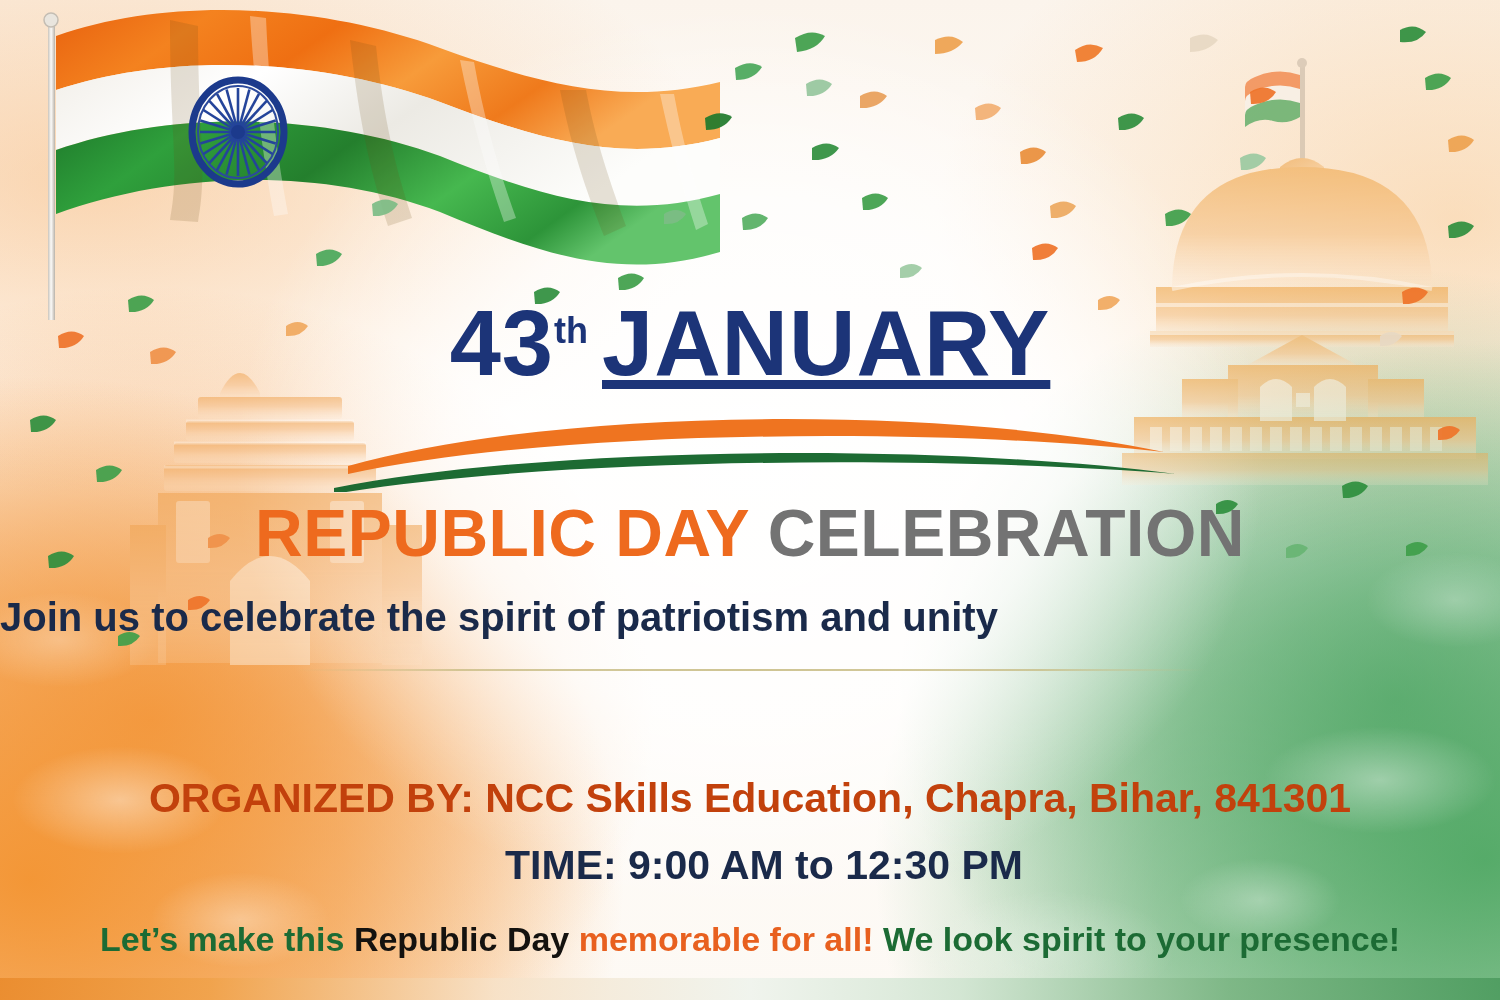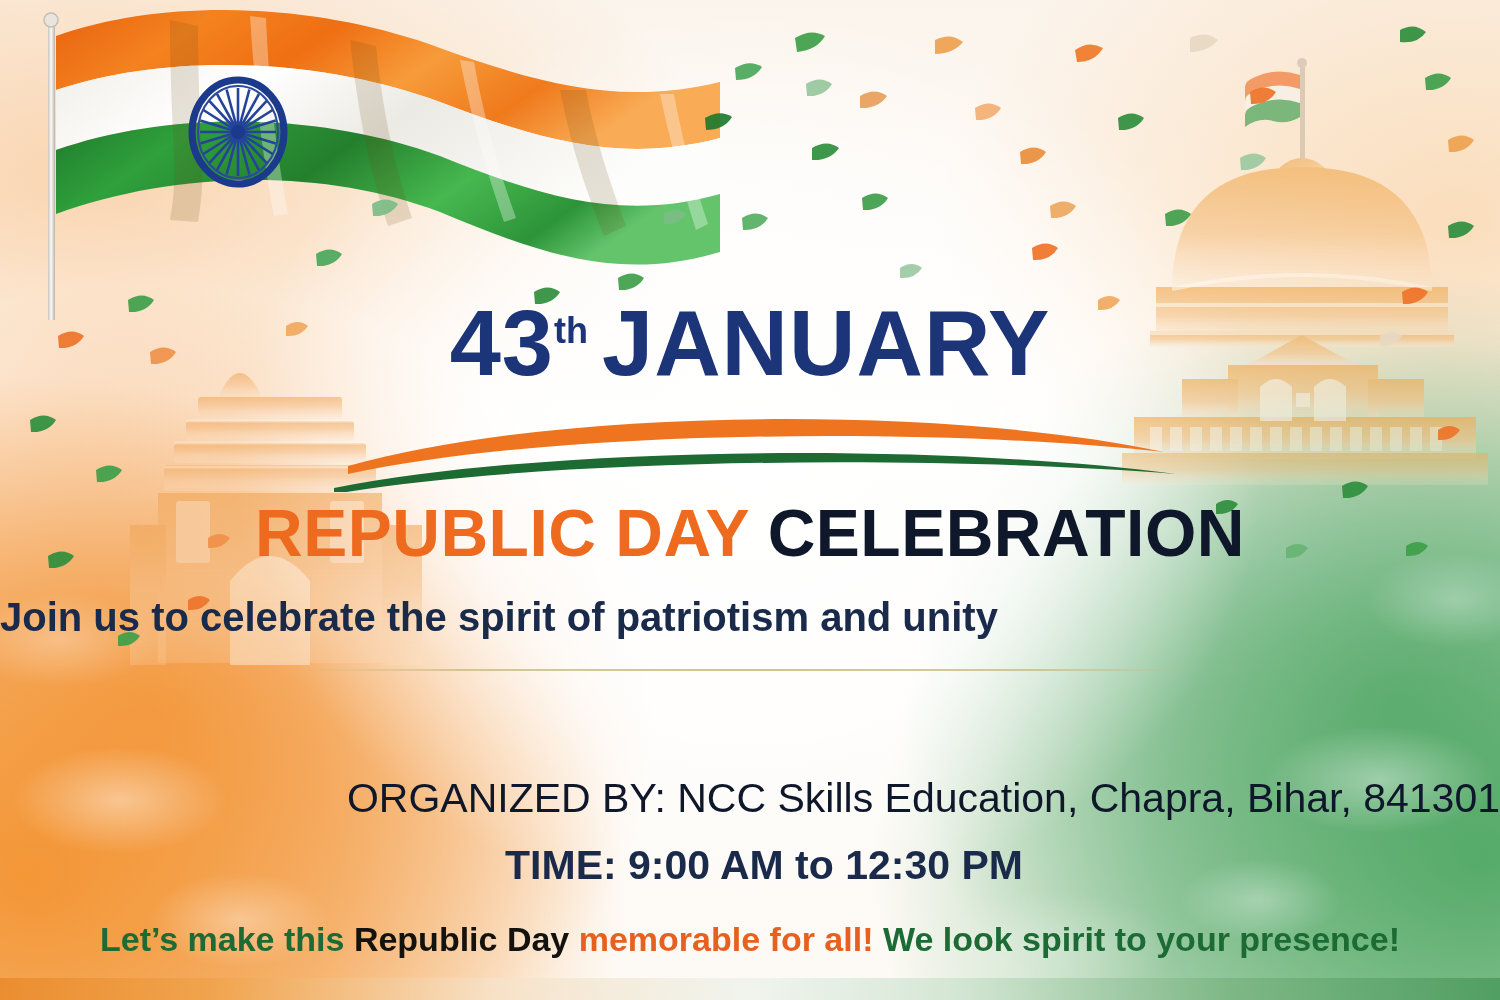--- a/index.html
+++ b/index.html
@@ -67,32 +67,32 @@
     position:absolute; left:0; right:0; top:297px;
     text-align:center;
     font-size:92px; font-weight:bold; letter-spacing:1px;
     color:#1c3478;
     line-height:1;
     font-family:"Liberation Sans", sans-serif;
   }
   .headline .sup {
     font-size:36px; vertical-align:super; letter-spacing:0;
   }
-  .headline .month { margin-left:14px; }
+  .headline .month { margin-left:14px;text-decoration:underline; }
 
   .swoosh { position:absolute; left:330px; top:412px; width:850px; height:80px; }
 
   .title {
     position:absolute; left:0; right:0; top:500px;
     text-align:center;
     font-size:66px; font-weight:bold; letter-spacing:.5px;
     line-height:1;
   }
   .title .t-orange { color:#ee6a1e; }
-  .title .t-green  { color:#0f172a; }
+  .title .t-green  { color:#737373; }
 
   .subtitle {
     position:absolute; left:0; right:0; top:597px;
     text-align:left;
     font-size:40px; font-weight:bold;
     color:#1a2a4a;
     line-height:1;
   }
 
   .divider {
@@ -103,23 +103,23 @@
   .dresscode {
     position:absolute; left:0; right:0; top:694px;
     text-align:center;
     font-size:50px; font-weight:bold; letter-spacing:.5px;
     color:#1e6b38;
     line-height:1;
   }
 
   .organizer {
     position:absolute; left:0; right:0; top:778px;
-    text-align:right;
-    font-size:41px; font-weight:normal;
-    color:#0f172a;
+    text-align:center;
+    font-size:41px; font-weight:bold;
+    color:#c2410c;
     line-height:1;
   }
 
   .time {
     position:absolute; left:0; right:0; top:845px;
     text-align:center;
     font-size:41px; font-weight:bold;
     color:#1a2a4a;
     line-height:1;
     padding-left:28px;

